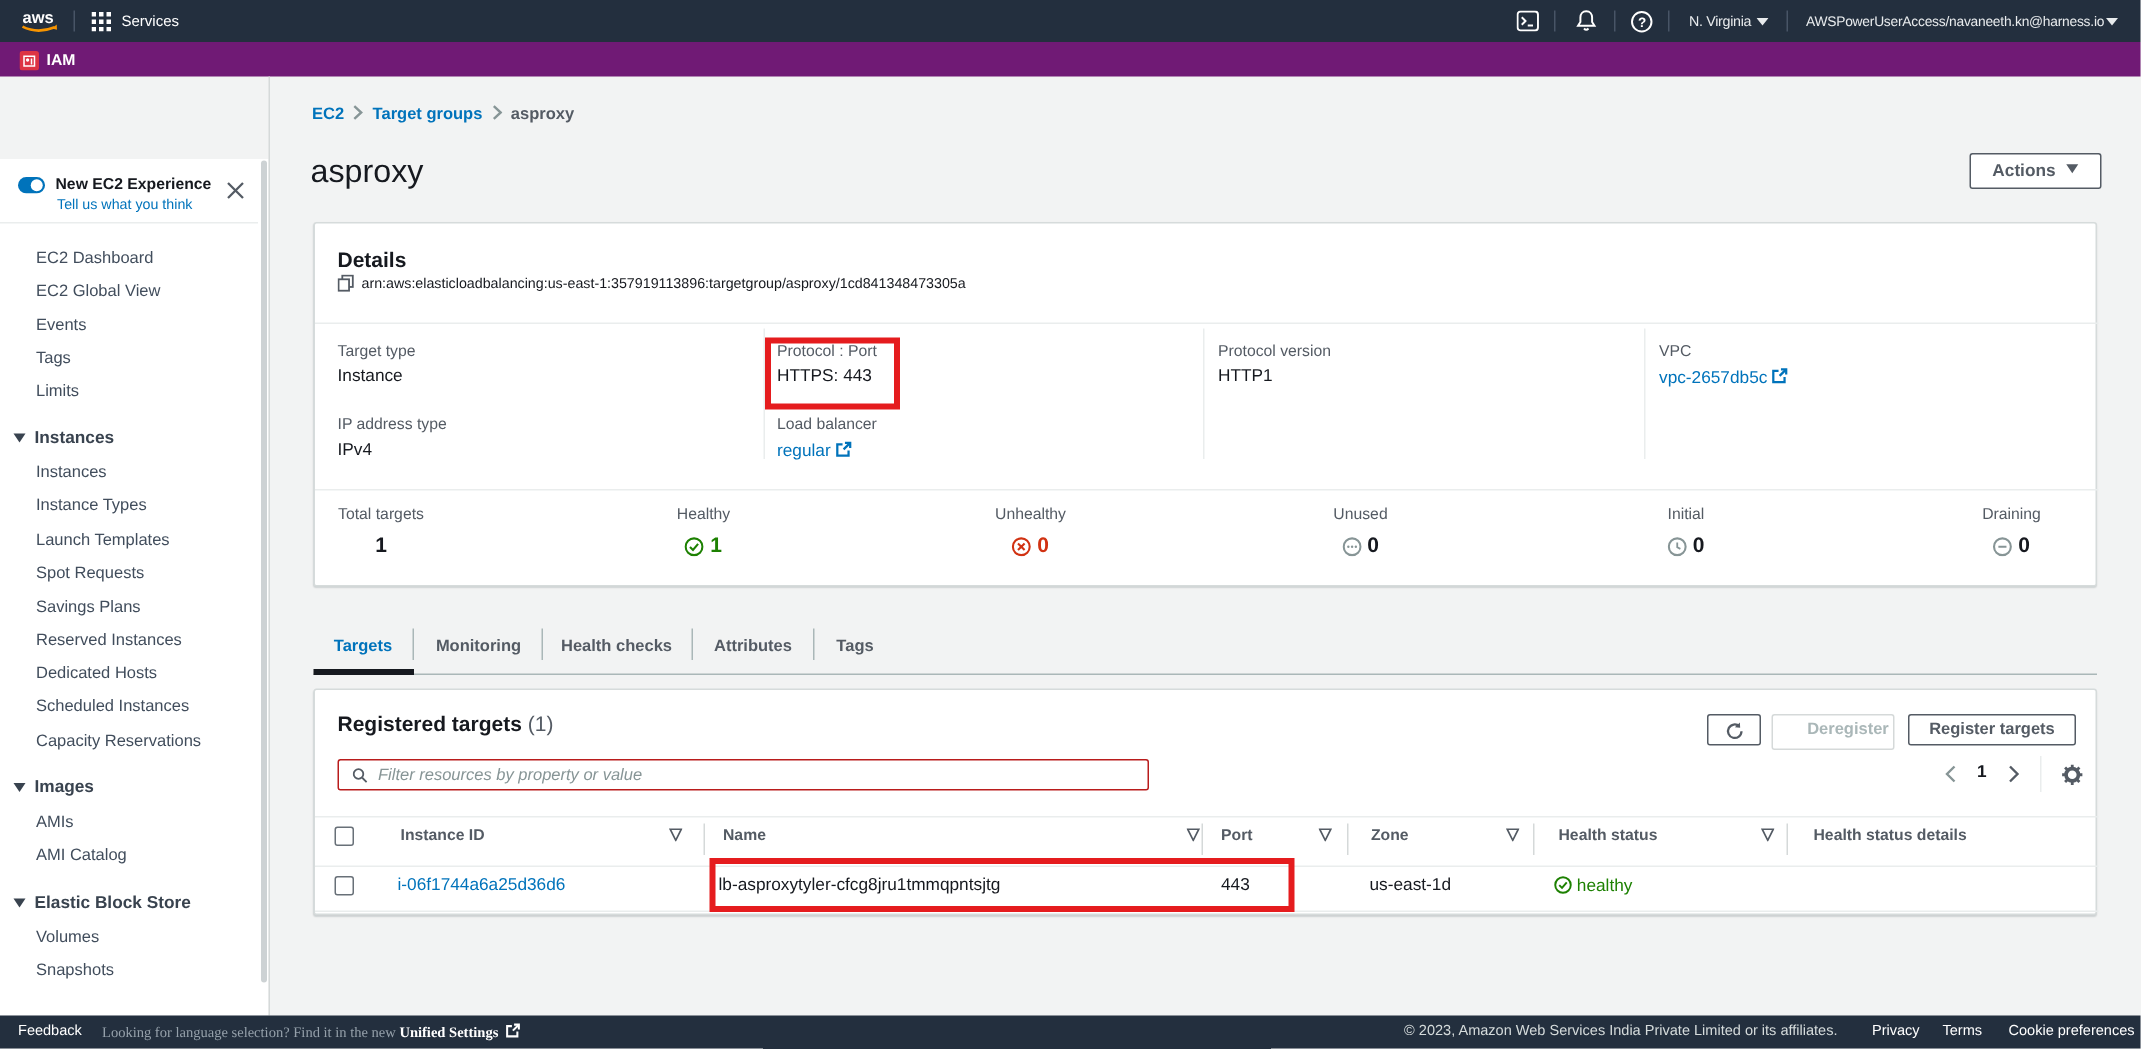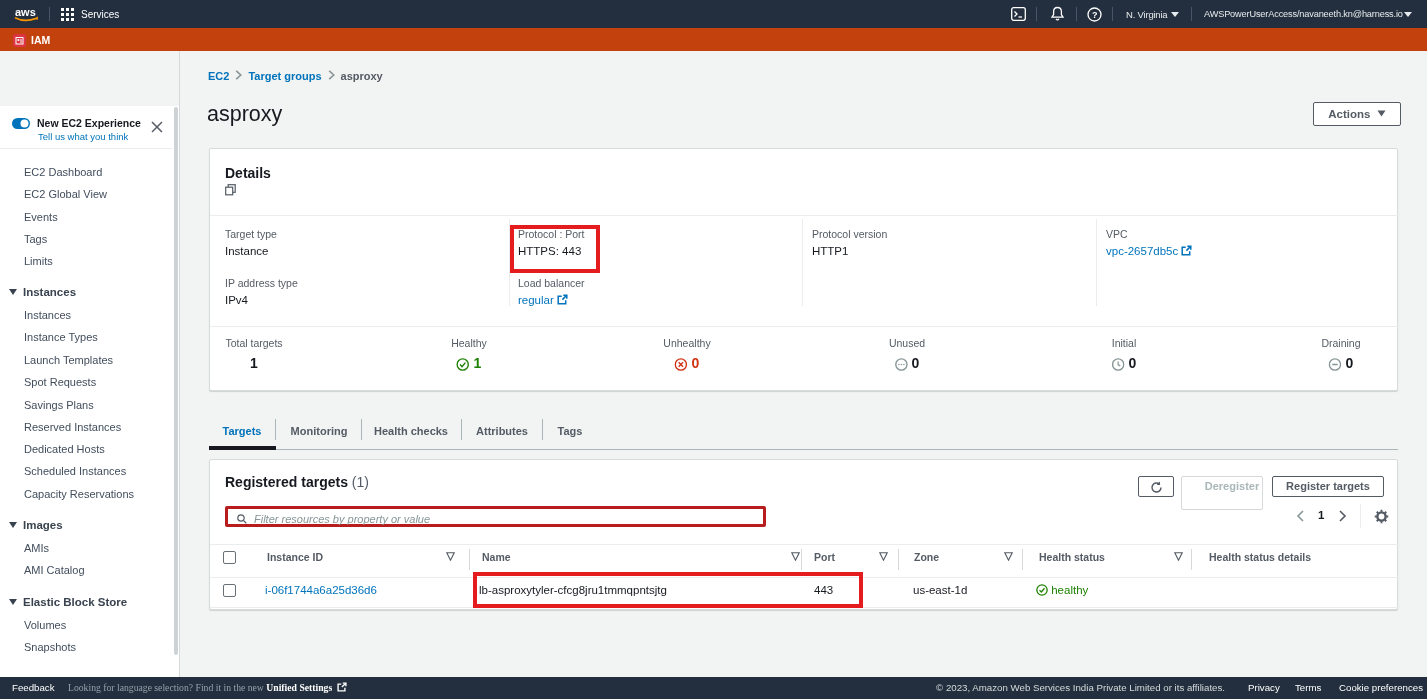--- a/index.html
+++ b/index.html
@@ -2,21 +2,21 @@
 <html><head>
 <meta charset="utf-8">
 <style>
 * { margin:0; padding:0; box-sizing:border-box; }
 html,body { width:1427px; height:699px; }
 body { font-family:"Liberation Sans", sans-serif; position:relative; background:#f2f3f3; overflow:hidden; }
 .abs { position:absolute; }
 
 
 #topnav { position:absolute; left:0; top:0; width:1427px; height:28px; background:#232f3e; }
-#iambar { position:absolute; left:0; top:28px; width:1427px; height:23px; background:#c2410c; }
+#iambar { position:absolute; left:0; top:28px; width:1427px; height:23px; background:#701a75; }
 .tdiv { position:absolute; width:1px; top:7px; height:14px; background:#485566; }
 #searchbox { position:absolute; left:127px; top:4px; width:401px; height:21px; background:#131c2b; border:1px solid #7e8a99; border-radius:3px; }
 #searchbox .ph { position:absolute; left:22px; top:4px; font-size:10.5px; font-style:italic; color:#95a3b0; }
 #searchbox .alt { position:absolute; right:8px; top:4px; font-size:10.5px; color:#aab7c2; }
 .navtxt { position:absolute; top:9px; font-size:10px; color:#e8ebed; }
 
 
 #sidepanel { position:absolute; left:0; top:106px; width:179px; height:571px; background:#fff; }
 #sideborder { position:absolute; left:179px; top:51px; width:1px; height:626px; background:#d5d9d9; }
 #scrollthumb { position:absolute; left:174px; top:107px; width:4px; height:548px; background:#cdd2d4; border-radius:2px; }
@@ -175,20 +175,21 @@
     </svg></div>
 
 <div class="card" id="detailscard" style="left:209px;top:148px;width:1189px;height:243px;">
   <div class="abs" style="left:15px;top:16px;font-size:14px;font-weight:bold;color:#16191f;">Details</div>
   <div class="abs" style="left:15px;top:33px;">
     <svg width="11" height="12" viewBox="0 0 11 12">
       <rect x="3.2" y="0.7" width="7" height="7.6" fill="none" stroke="#545b64" stroke-width="1.2"></rect>
       <rect x="0.7" y="3.2" width="7" height="7.6" fill="#fff" stroke="#545b64" stroke-width="1.2"></rect>
     </svg>
   </div>
+  <div class="abs" style="left:31px;top:35px;font-size:9.5px;color:#16191f;">arn:aws:elasticloadbalancing:us-east-1:357919113896:targetgroup/asproxy/1cd841348473305a</div>
   <div class="abs" style="left:0;top:66px;width:1189px;height:1px;background:#eaeded;"></div>
 
   <div class="abs" style="left:299px;top:70px;width:1px;height:87px;background:#eaeded;"></div>
   <div class="abs" style="left:592px;top:70px;width:1px;height:87px;background:#eaeded;"></div>
   <div class="abs" style="left:886px;top:70px;width:1px;height:87px;background:#eaeded;"></div>
 
   <div class="lbl" style="left:15px;top:79px;">Target type</div>
   <div class="val" style="left:15px;top:96px;">Instance</div>
   <div class="lbl" style="left:15px;top:128px;">IP address type</div>
   <div class="val" style="left:15px;top:145px;">IPv4</div>
@@ -278,24 +279,24 @@
 
 <div class="card" id="targetscard" style="left:209px;top:459px;width:1189px;height:151px;">
   <div class="abs" style="left:15px;top:14px;font-size:14px;color:#16191f;"><b>Registered targets</b> <span style="color:#545b64;">(1)</span></div>
 
   <div class="btn" style="left:928px;top:16px;width:36px;height:21px;">
     <svg width="13" height="13" viewBox="0 0 13 13" style="margin-top:3.5px;">
       <path d="M11 6.5 A 4.5 4.5 0 1 1 9.6 3.2" fill="none" stroke="#545b64" stroke-width="1.5"></path>
       <path d="M9.9 0.6 L10.1 4.1 L6.6 3.9 Z" fill="#545b64"></path>
     </svg>
   </div>
-  <div class="btn disabled" style="left:971px;top:16px;width:82px;height:34px;line-height:19px;font-size:11px;padding-left:20px;">Deregister</div>
+  <div class="btn disabled" style="left:971px;top:16px;width:82px;height:24px;line-height:19px;font-size:11px;padding-left:20px;">Deregister</div>
   <div class="btn" style="left:1062px;top:16px;width:112px;height:21px;line-height:19px;font-size:11px;">Register targets</div>
 
-  <div class="abs" style="left:15px;top:46px;width:541px;height:21px;background:#fff;border:3px solid #b91c1c;border-radius:2px;">
+  <div class="abs" style="left:15px;top:46px;width:541px;height:21px;background:#fff;border:1px solid #b91c1c;border-radius:2px;">
     <svg class="abs" style="left:9px;top:5px" width="10" height="10" viewBox="0 0 10 10">
       <circle cx="4" cy="4" r="3.2" fill="none" stroke="#545b64" stroke-width="1.2"></circle>
       <line x1="6.5" y1="6.5" x2="9.4" y2="9.4" stroke="#545b64" stroke-width="1.2"></line>
     </svg>
     <div class="abs" style="left:26px;top:4px;font-size:11px;font-style:italic;color:#879596;">Filter resources by property or value</div>
   </div>
 
   <div class="abs" style="left:1086px;top:47px;width:95px;height:20px;">
     <svg class="abs" style="left:0;top:3px" width="9" height="12" viewBox="0 0 9 12">
         <path d="M7 1 L2 6 L7 11" fill="none" stroke="#879596" stroke-width="1.6"></path>

